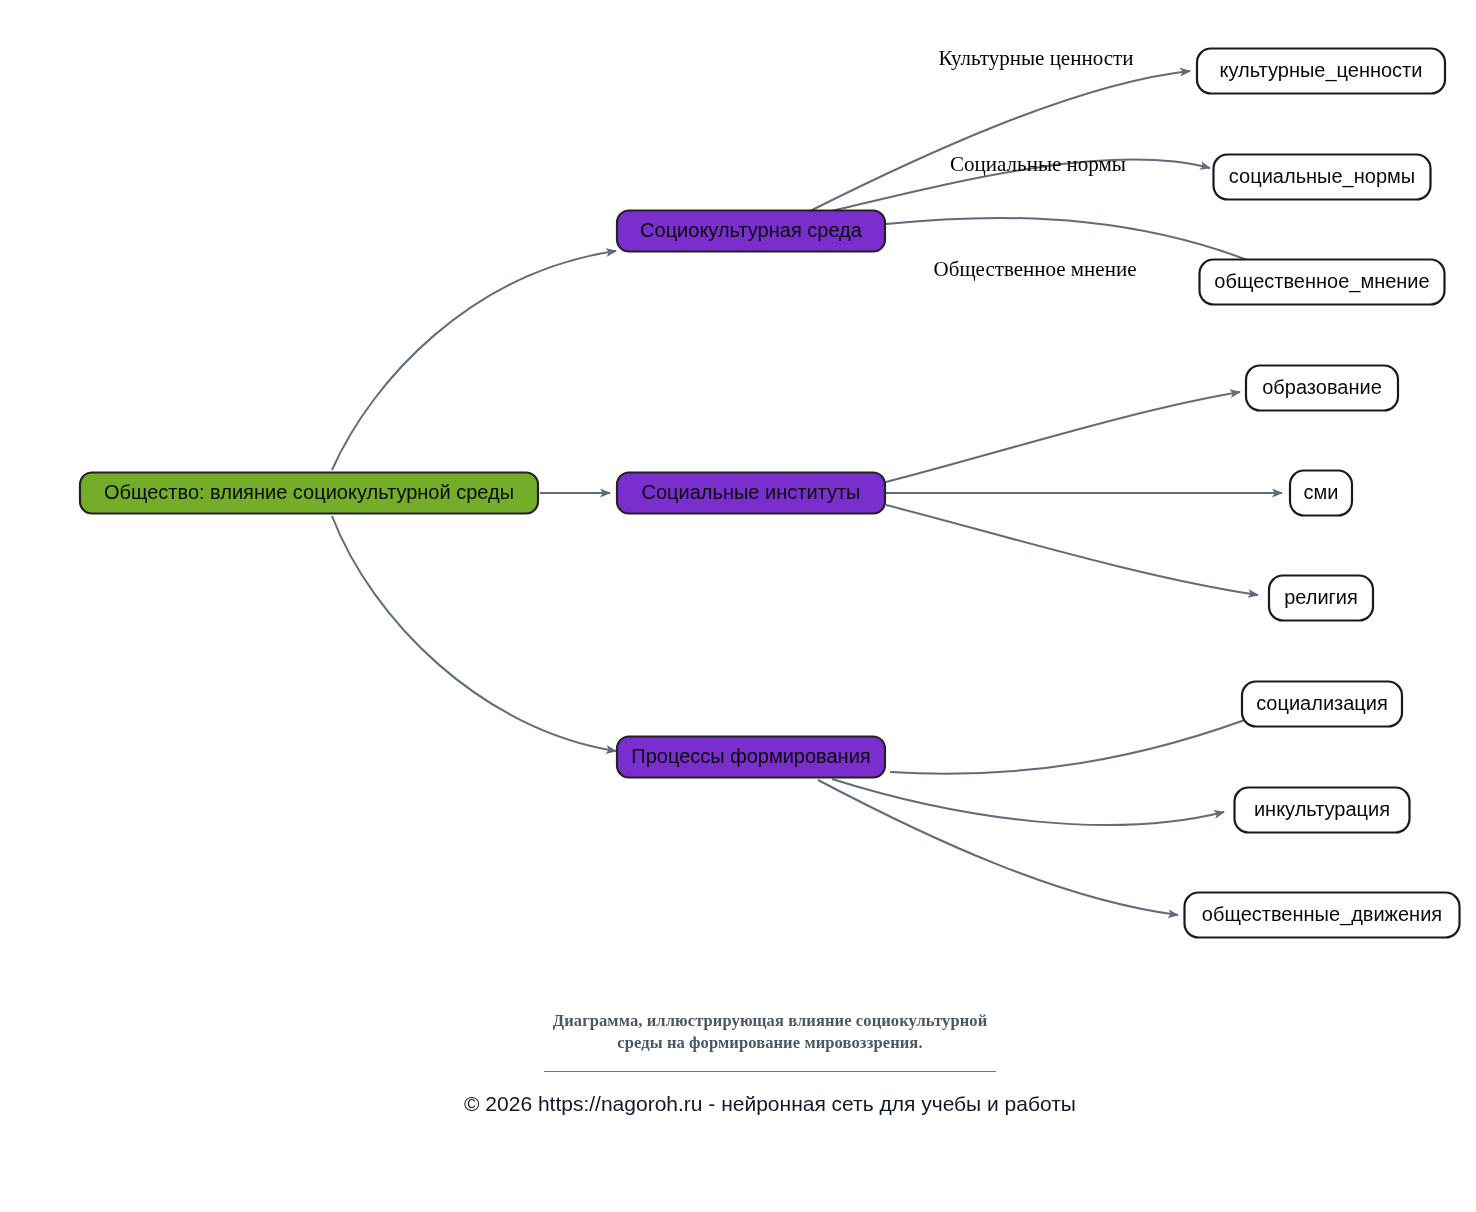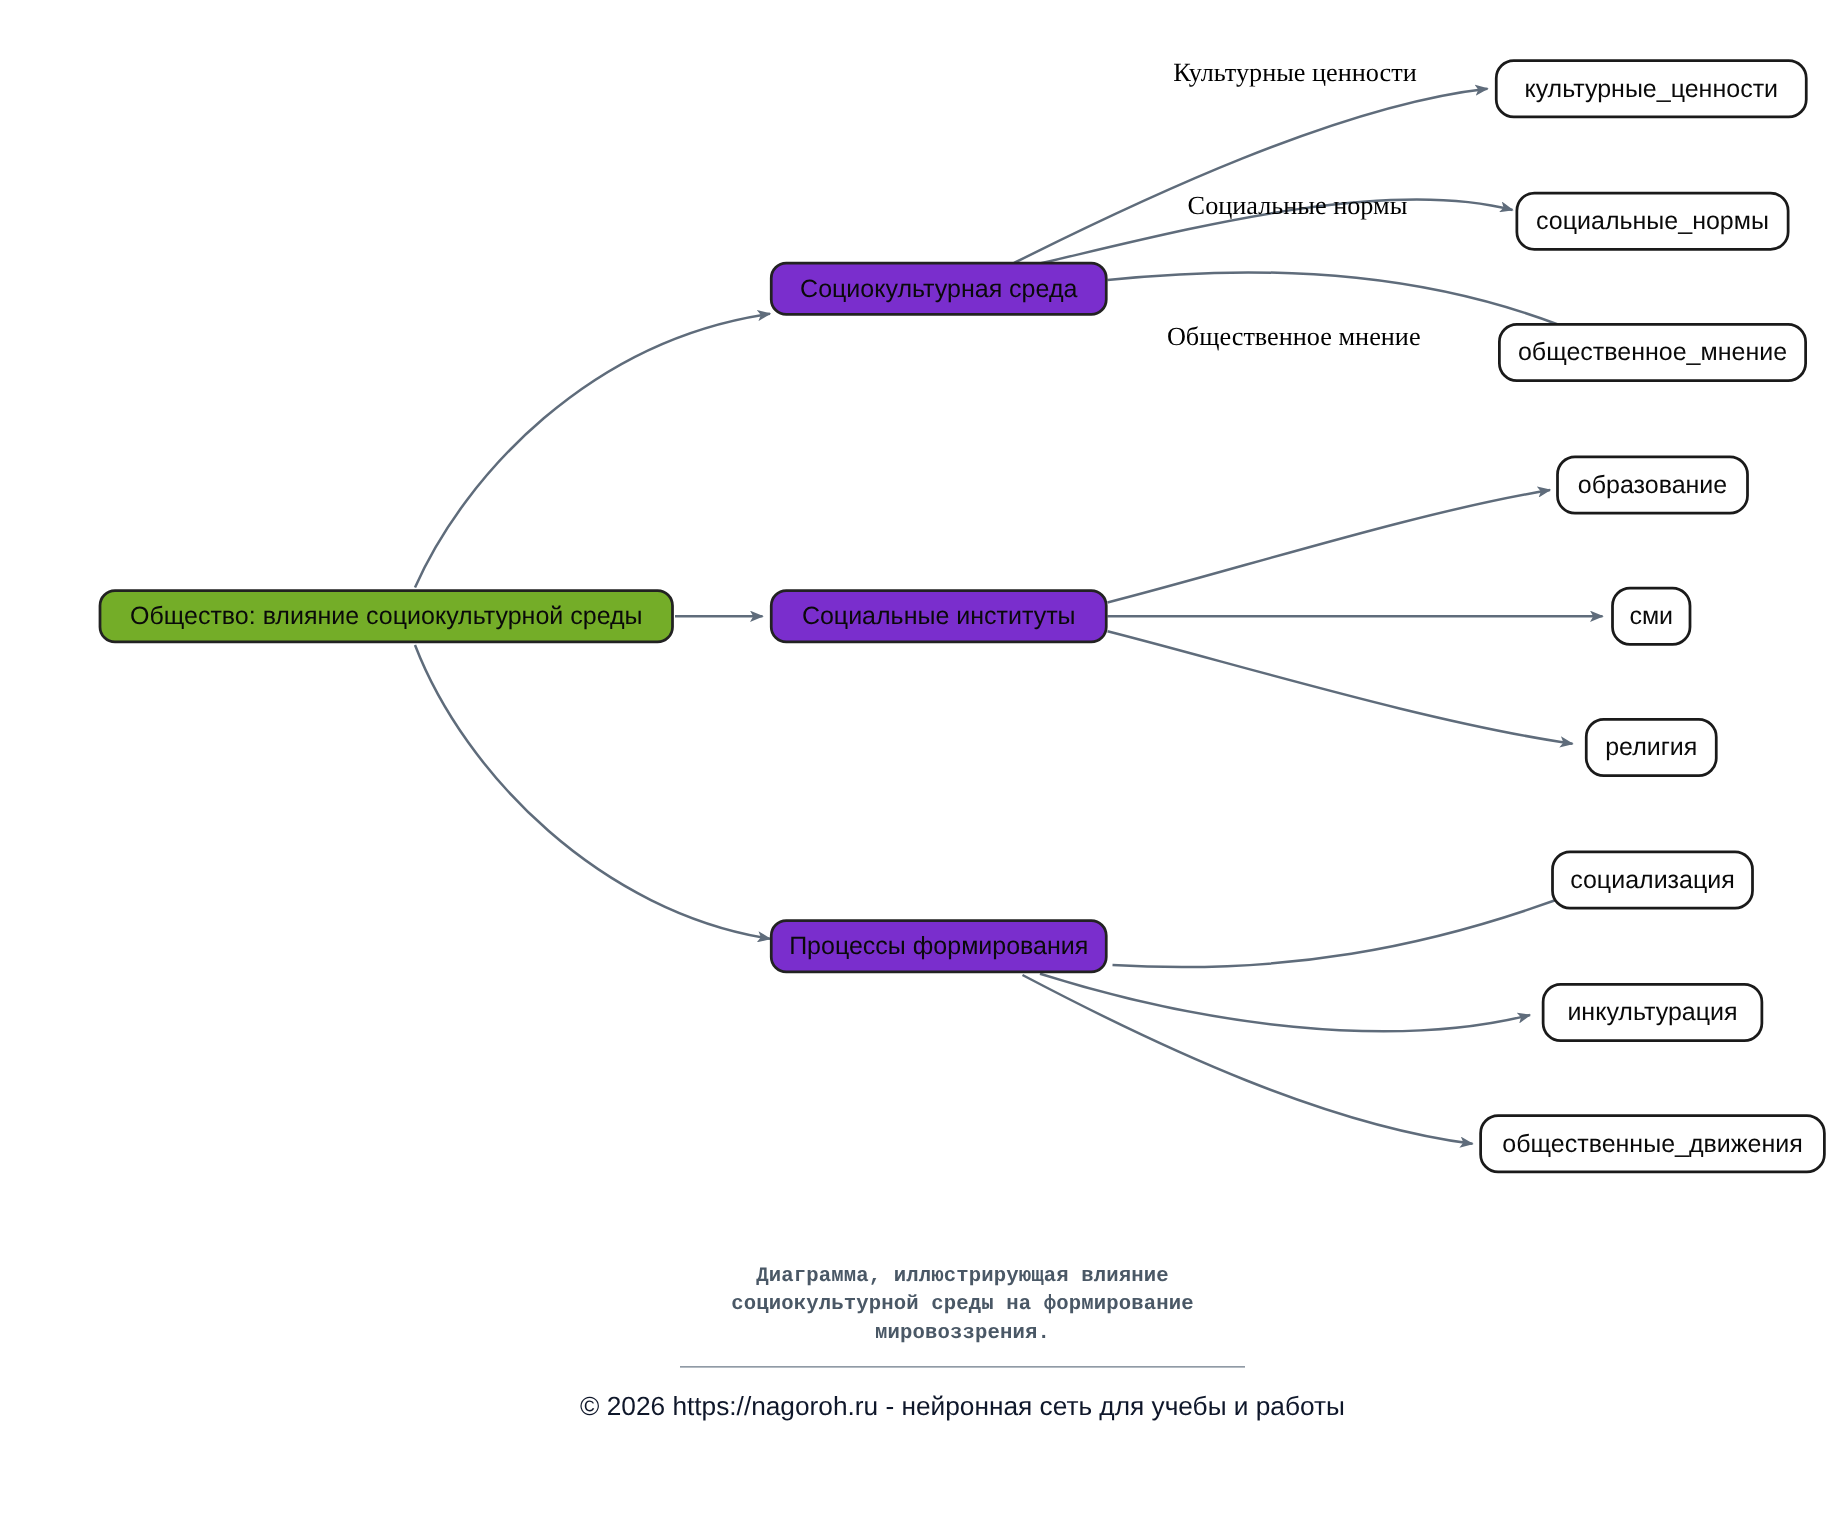--- a/index.html
+++ b/index.html
@@ -64,21 +64,21 @@
   .node-text-leaf { font-size: 20px; }
 
   #footer {
     position: absolute;
     left: 0;
     top: 1010px;
     width: 1476px;
     text-align: center;
   }
   .caption {
-    font-family: Liberation Mono, monospace;
+    font-family: Liberation Serif, serif;
     font-weight: bold;
     font-size: 16.5px;
     line-height: 1.36;
     color: #4a5866;
     margin: 0 auto;
     width: 470px;
     letter-spacing: 0.1px;
   }
   .caption-rule {
     width: 452px;

